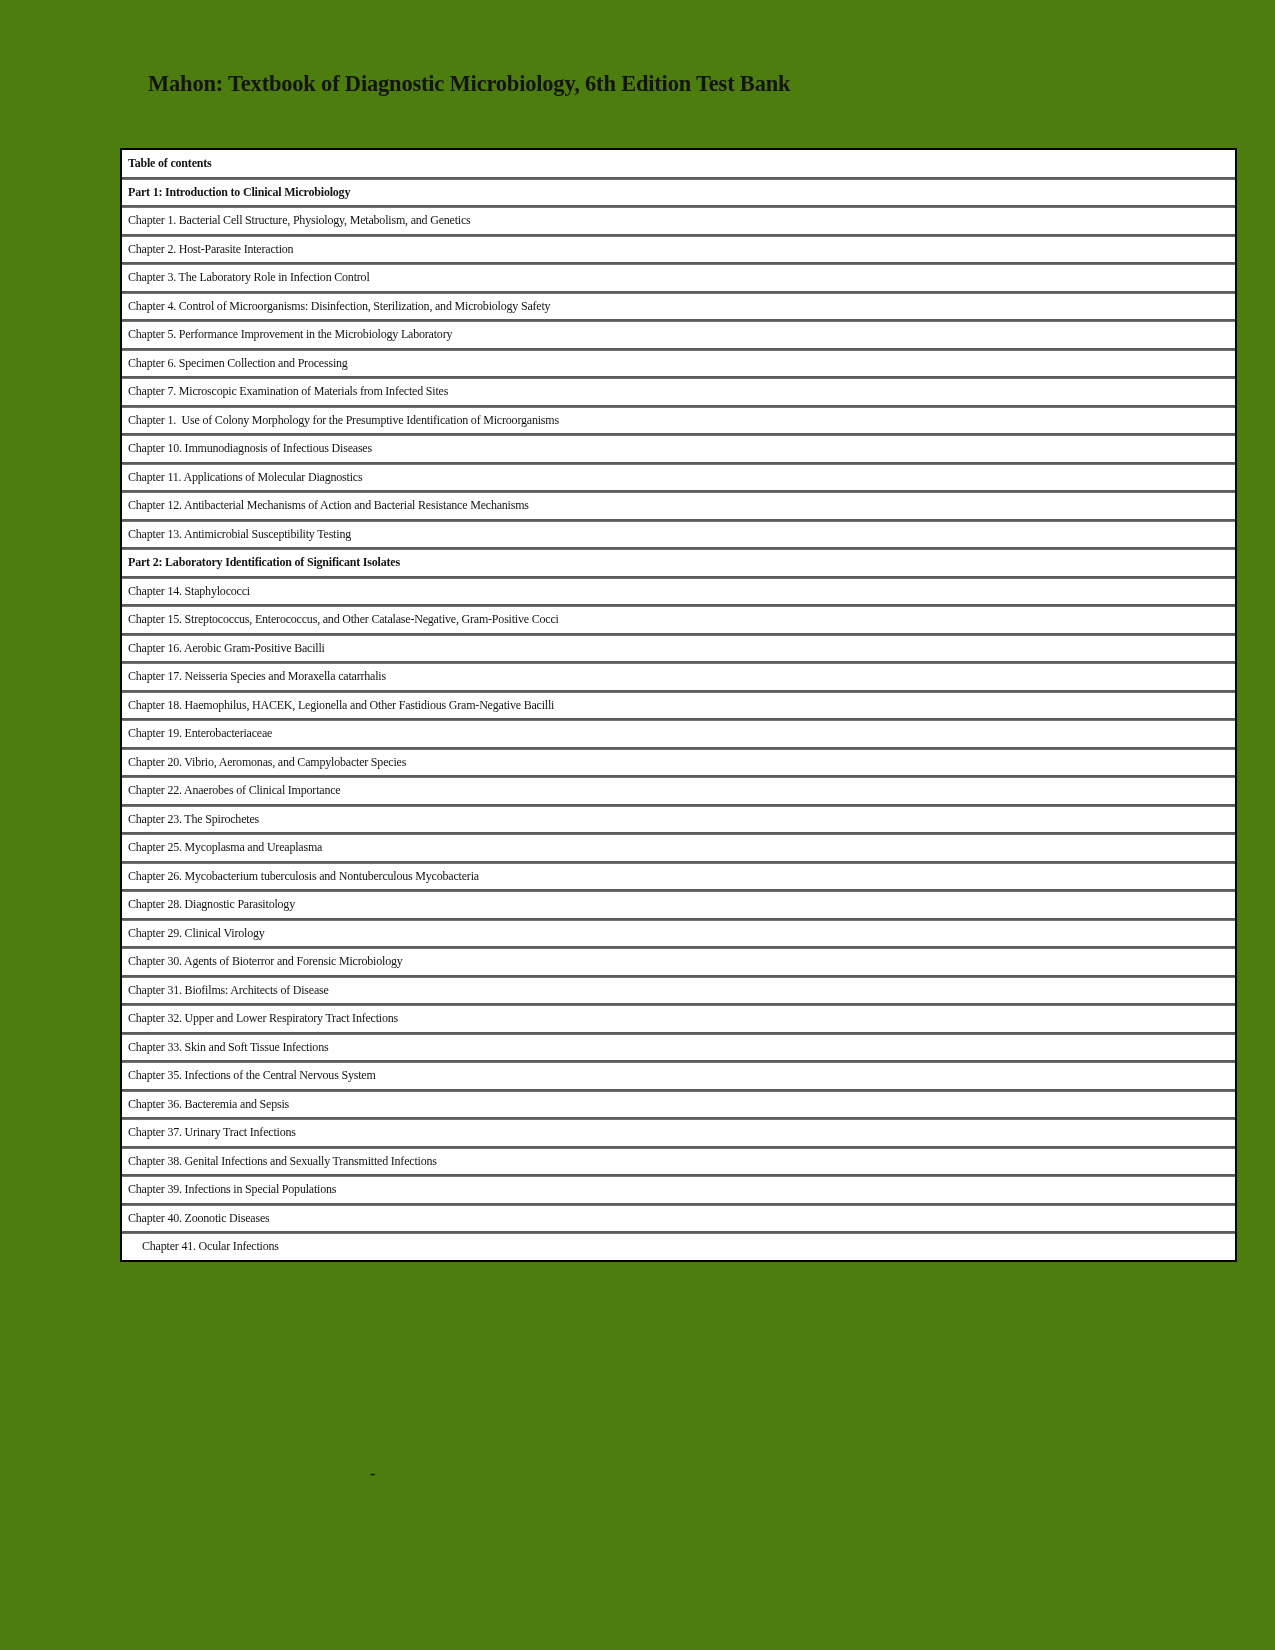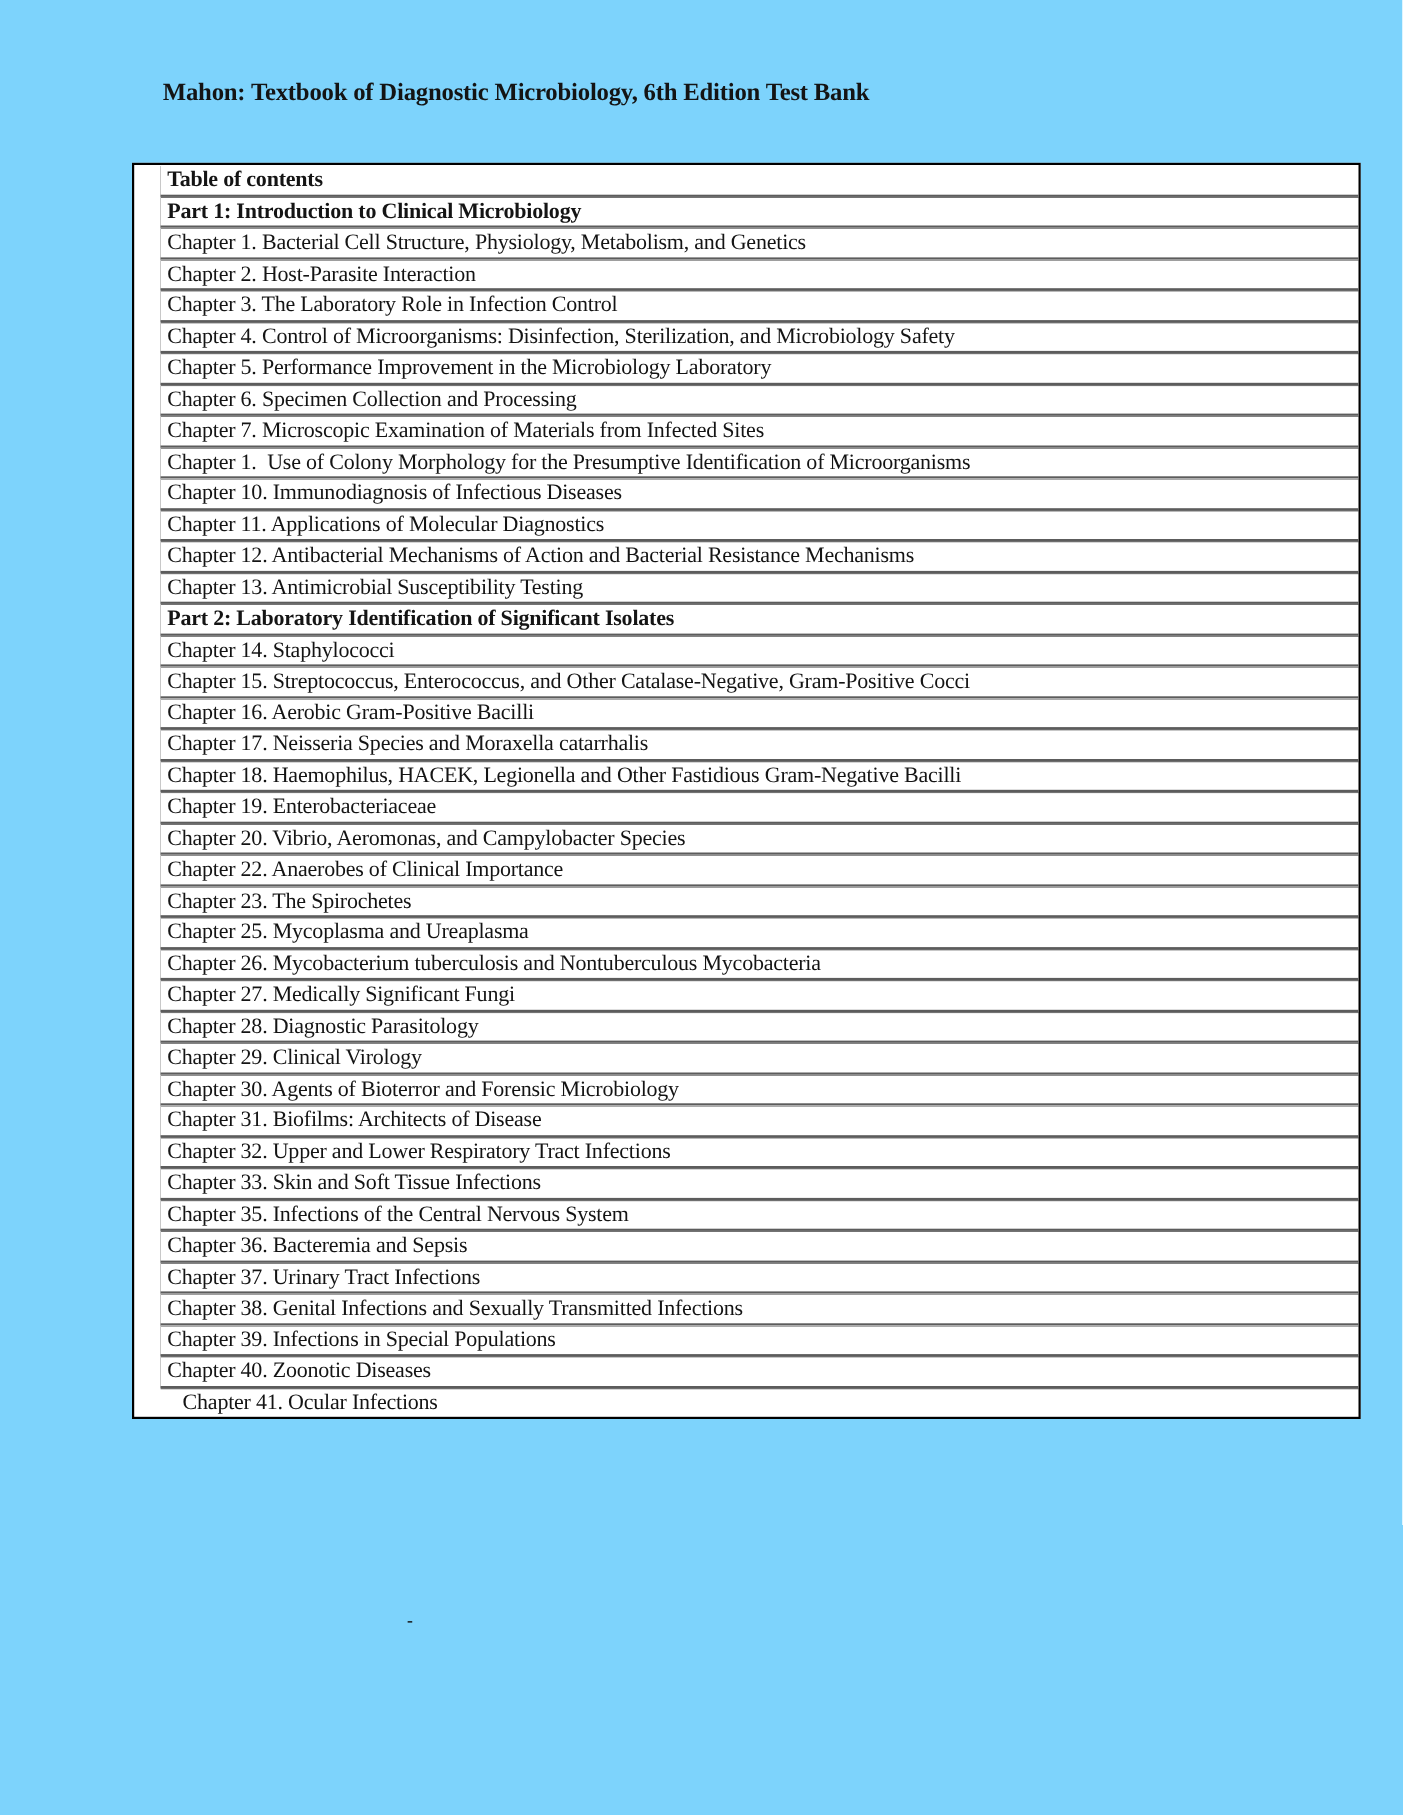--- a/index.html
+++ b/index.html
@@ -4,21 +4,21 @@
 <style>
   html, body {
     margin: 0;
     padding: 0;
     background: #ffffff;
   }
   .page {
     position: relative;
     width: 1275px;
     height: 1650px;
-    background: #7dd3fc;
+    background: #4d7c0f;
     font-family: "Liberation Serif", "DejaVu Serif", serif;
     color: #141414;
     overflow: hidden;
   }
   .doc-title {
     position: absolute;
     left: 148px;
     top: 70px;
     margin: 0;
     font-size: 22.5px;
@@ -32,24 +32,23 @@
     left: 120px;
     top: 148px;
     width: 1113px;
     border: 2px solid #000000;
     background: #ffffff;
   }
   .toc-row {
     border-bottom: 2px solid #5c5c5c;
     box-shadow: 0 1px 0 rgba(0,0,0,0.55);
     padding: 0 6px 0 6px;
-    font-size: 20px;
+    font-size: 12px;
     line-height: 26.5px;
     letter-spacing: -0.2px;
-    margin-left: 24px;
   }
   .toc-row:last-child {
     border-bottom: none;
     box-shadow: none;
     padding-left: 20px;
   }
   .toc-row-text {
     white-space: pre-wrap;
   }
   .row-header .toc-row-text,
@@ -149,23 +148,20 @@
       <div class="toc-row row-chapter">
     <span class="toc-row-text">Chapter 23. The Spirochetes</span>
   </div>
       <div class="toc-row row-chapter">
     <span class="toc-row-text">Chapter 25. Mycoplasma and Ureaplasma</span>
   </div>
       <div class="toc-row row-chapter">
     <span class="toc-row-text">Chapter 26. Mycobacterium tuberculosis and Nontuberculous Mycobacteria</span>
   </div>
       <div class="toc-row row-chapter">
-    <span class="toc-row-text">Chapter 27. Medically Significant Fungi</span>
-  </div>
-      <div class="toc-row row-chapter">
     <span class="toc-row-text">Chapter 28. Diagnostic Parasitology</span>
   </div>
       <div class="toc-row row-chapter">
     <span class="toc-row-text">Chapter 29. Clinical Virology</span>
   </div>
       <div class="toc-row row-chapter">
     <span class="toc-row-text">Chapter 30. Agents of Bioterror and Forensic Microbiology</span>
   </div>
       <div class="toc-row row-chapter">
     <span class="toc-row-text">Chapter 31. Biofilms: Architects of Disease</span>

